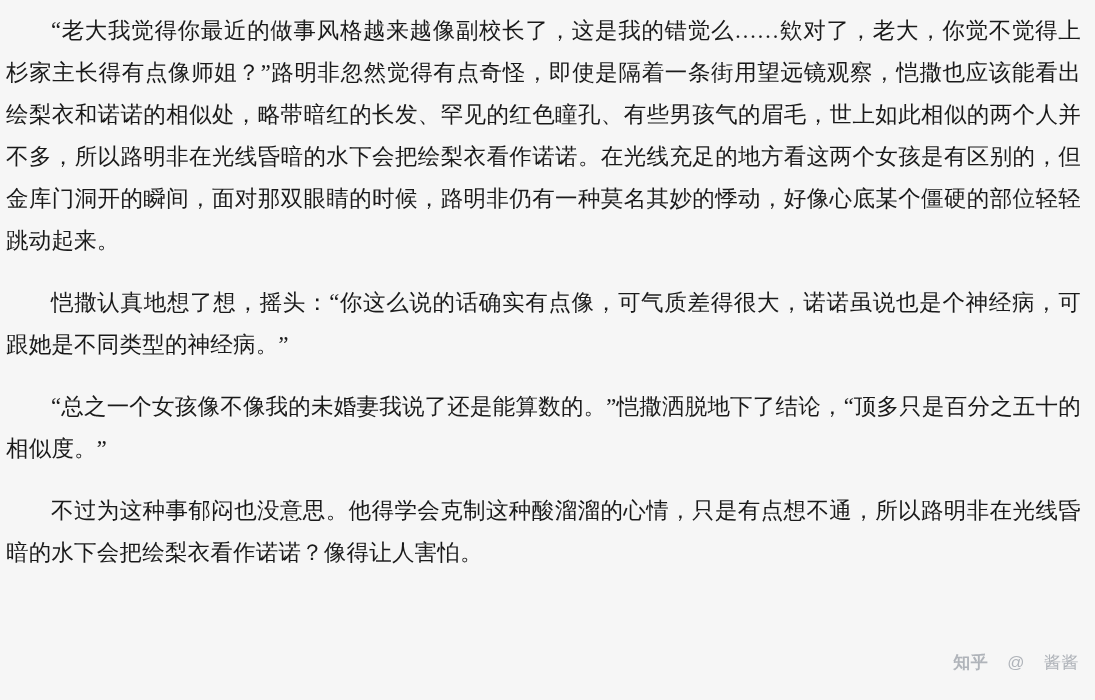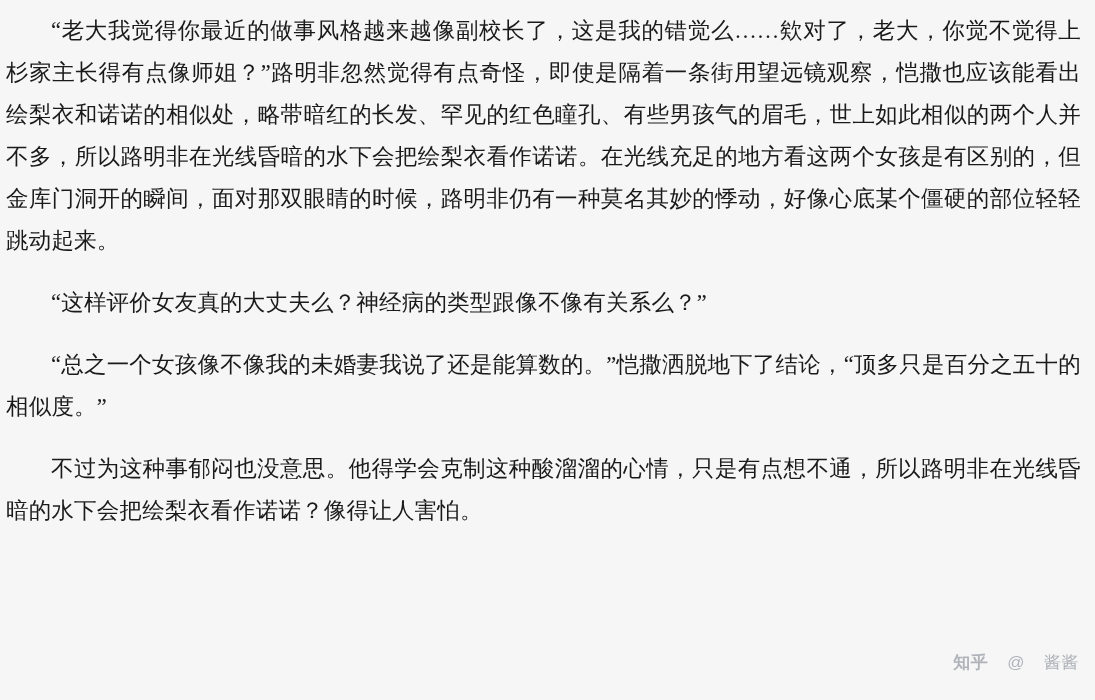--- a/index.html
+++ b/index.html
@@ -58,21 +58,21 @@
     font-size: 17px;
     color: #b0b4ba;
   }
 </style>
 </head>
 <body>
 
 <div id="page">
   <div class="article">
     <p class="para">“老大我觉得你最近的做事风格越来越像副校长了，这是我的错觉么……欸对了，老大，你觉不觉得上杉家主长得有点像师姐？”路明非忽然觉得有点奇怪，即使是隔着一条街用望远镜观察，恺撒也应该能看出绘梨衣和诺诺的相似处，略带暗红的长发、罕见的红色瞳孔、有些男孩气的眉毛，世上如此相似的两个人并不多，所以路明非在光线昏暗的水下会把绘梨衣看作诺诺。在光线充足的地方看这两个女孩是有区别的，但金库门洞开的瞬间，面对那双眼睛的时候，路明非仍有一种莫名其妙的悸动，好像心底某个僵硬的部位轻轻跳动起来。</p>
-    <p class="para">“这样评价女友真的大丈夫么？神经病的类型跟像不像有关系么？”</p>
+    <p class="para">恺撒认真地想了想，摇头：“你这么说的话确实有点像，可气质差得很大，诺诺虽说也是个神经病，可跟她是不同类型的神经病。”</p>
     <p class="para">“总之一个女孩像不像我的未婚妻我说了还是能算数的。”恺撒洒脱地下了结论，“顶多只是百分之五十的相似度。”</p>
     <p class="para">不过为这种事郁闷也没意思。他得学会克制这种酸溜溜的心情，只是有点想不通，所以路明非在光线昏暗的水下会把绘梨衣看作诺诺？像得让人害怕。</p>
   </div>
 
   <div class="watermark">
     <span class="wm-logo">知乎</span>
     <span class="wm-at">@</span>
     <span class="wm-user">酱酱</span>
   </div>
 </div>

